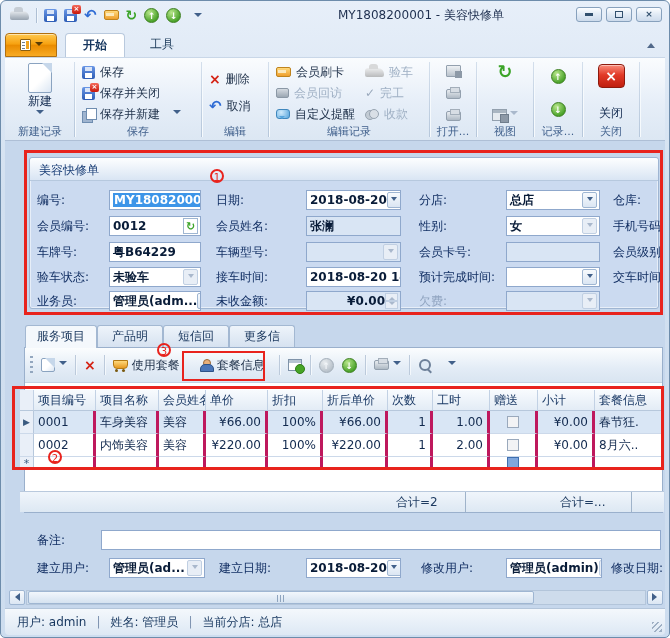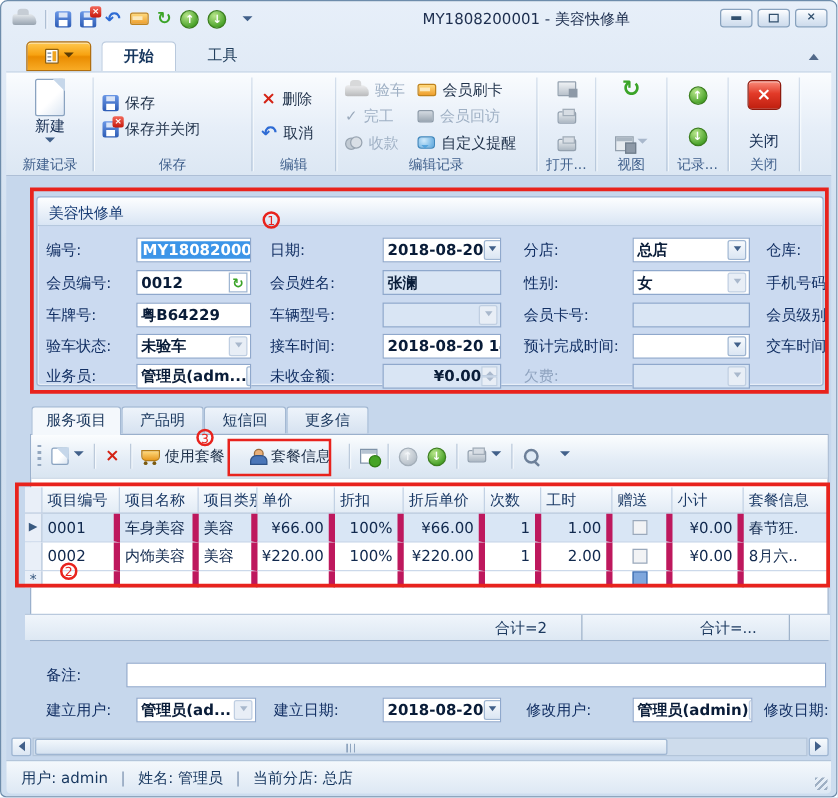--- a/index.html
+++ b/index.html
@@ -72,21 +72,21 @@
   .i-magnifier::after { content:""; position:absolute; right:0; bottom:0; width:5px; height:2px; background:#6d8099; transform:rotate(45deg); }
   .i-grid { width:11px; height:12px; background:#fff; border:1px solid #8a5f10; border-radius:1px; }
   .i-grid::before { content:""; position:absolute; left:1px; top:2px; right:5px; height:1px; background:#6f7f93; box-shadow:0 3px 0 #6f7f93, 0 6px 0 #6f7f93; }
   .i-grid::after { content:""; position:absolute; right:1px; top:1px; width:3px; bottom:1px; background:#f0a41f; }
 
   .caret-d { width:0; height:0; border:4px solid transparent; border-top:4px solid #41608a; margin-top:4px; }
   .caret-d.dis { border-top-color:#a9b8cc; }
   .caret-u { width:0; height:0; border:4px solid transparent; border-bottom:5px solid #51698a; margin-bottom:3px; }
 
   
-  .tabrow { position:absolute; left:0; top:28px; right:0; height:28px; display:flex; align-items:flex-end; padding-left:20px; }
+  .tabrow { position:absolute; left:0; top:28px; right:0; height:28px; display:flex; align-items:flex-end; padding-left:4px; }
   .app-btn { width:52px; height:24px; margin-bottom:0; border-radius:4px 4px 0 0; border:1px solid #b06f10;
              background:linear-gradient(#ffc94f,#f7a211 45%,#ea8c00 52%,#f8ab25); display:flex; align-items:center; justify-content:center; gap:4px;
              box-shadow:inset 0 1px 0 rgba(255,255,255,.55); }
   .app-btn .caret-d { border-top-color:#5a3c05; margin-top:2px; }
   .tab { height:24px; line-height:22px; padding:0 17px; margin-left:8px; color:#23405f; border-radius:4px 4px 0 0; }
   .tab.active { background:#fff; border:1px solid #b9c9dd; border-bottom:none; font-weight:bold; color:#16365e; }
   .ribbon-collapse { position:absolute; right:14px; bottom:6px; }
 
   
   .ribbon { position:absolute; left:4px; right:4px; top:56px; height:84px; display:flex; padding:1px 0 0 3px;
@@ -142,21 +142,21 @@
             background:repeating-linear-gradient(#93a7bf 0 2px, transparent 2px 5px); }
   .tbtn { display:flex; align-items:center; gap:4px; padding:3px 4px; color:#1d2f48; white-space:nowrap; }
   .tsep { width:1px; height:20px; background:#bccadb; box-shadow:1px 0 0 #f4f8fc; margin:0 4px; }
 
   
   .grid { position:absolute; left:19px; top:389px; width:644px;text-align:right; }
   .g-row { display:flex; height:23px; background:#fff; }
   .g-row.hd { height:21px; background:linear-gradient(#f8fbfe,#e2ebf5); }
   .g-row.cur { background:#d9e6f5; }
   .g-row.new { height:13px; }
-  .g-cell { border-right:5px solid #be185d; border-bottom:1px solid #ccd9ea; padding:0 4px; display:flex; align-items:center;
+  .g-cell { border-right:3px solid #be185d; border-bottom:1px solid #ccd9ea; padding:0 4px; display:flex; align-items:center;
             overflow:hidden; white-space:nowrap; flex:none; }
   .g-row.hd .g-cell { border-right:1px solid #c2d1e4; border-bottom:1px solid #b7c8dc; color:#1b3a66; }
   .g-cell.num { justify-content:flex-end; }
   .g-cell.ctr { justify-content:center; }
   .g-cell.selc { background:#e9eff8; border-right:1px solid #b7c8dc; color:#3a5a80; font-size:9px; justify-content:center; padding:0; }
   .chk { width:12px; height:12px; background:#f2f3f5; border:1px solid #9aa9bc; }
   .chk.focus { background:#7fa7dd; border-color:#3f6faf; }
   .totals { position:absolute; left:19px; top:490px; width:644px; height:21px; border-top:1px solid #b9c9dd;
             background:linear-gradient(#f0f5fb,#dde8f3); }
   .tot { position:absolute; top:0; height:20px; line-height:20px; color:#1d3a60; border-right:1px solid #9fb3ca; padding-right:4px; }
@@ -243,20 +243,25 @@
         <div class="sm">
             <span class="ic i-floppy"></span>
             <span>保存</span>
           </div>
         <div class="sm">
             <span class="ic i-floppy">
               <span class="i-badge">×</span>
             </span>
             <span>保存并关闭</span>
           </div>
+        <div class="sm">
+            <span class="ic i-pages"></span>
+            <span>保存并新建</span>
+            <span class="caret-d" style="margin:0 0 0 8px"></span>
+          </div>
       </div>
       <div class="rb-label">保存</div>
     </div>
     <div class="rb-sep"></div>
 
     <div class="rb-group" style="width:62px">
       <div class="rb-items col" style="justify-content:center; gap:6px">
         <div class="sm">
             <span class="ic i-glyph i-xred">×</span>
             <span>删除</span>
@@ -265,48 +270,48 @@
             <span class="ic i-glyph i-undo">↶</span>
             <span>取消</span>
           </div>
       </div>
       <div class="rb-label">编辑</div>
     </div>
     <div class="rb-sep"></div>
 
     <div class="rb-group" style="width:156px">
       <div class="rb-items row" style="align-items:center">
+        <div class="col">
+          <div class="sm">
+              <span class="ic i-wallet"></span>
+              <span>会员刷卡</span>
+            </div>
+          <div class="sm dis">
+              <span class="ic i-phone"></span>
+              <span>会员回访</span>
+            </div>
+          <div class="sm">
+              <span class="ic i-chat"></span>
+              <span>自定义提醒</span>
+            </div>
+        </div>
         <div class="col">
           <div class="sm dis">
               <span class="ic i-car" style="filter:grayscale(1);opacity:.7"></span>
               <span>验车</span>
             </div>
           <div class="sm dis">
               <span class="ic i-glyph i-check-dis">✓</span>
               <span>完工</span>
             </div>
           <div class="sm dis">
               <span class="ic i-coins"></span>
               <span>收款</span>
             </div>
         </div>
-        <div class="col">
-          <div class="sm">
-              <span class="ic i-wallet"></span>
-              <span>会员刷卡</span>
-            </div>
-          <div class="sm dis">
-              <span class="ic i-phone"></span>
-              <span>会员回访</span>
-            </div>
-          <div class="sm">
-              <span class="ic i-chat"></span>
-              <span>自定义提醒</span>
-            </div>
-        </div>
       </div>
       <div class="rb-label">编辑记录</div>
     </div>
     <div class="rb-sep"></div>
 
     <div class="rb-group" style="width:42px">
       <div class="rb-items stackc">
         <span class="ic i-report"></span>
         <span class="ic i-printer"></span>
         <span class="ic i-printer"></span>
@@ -510,21 +515,21 @@
     <span class="tbtn" style="margin-left:8px">
         <span class="caret-d" style="margin-top:0"></span>
       </span>
   </div>
 
   <div class="grid">
     <div class="g-row hd">
       <div class="g-cell selc" style="width:14px"></div>
       <div class="g-cell" style="width:62px">项目编号</div>
       <div class="g-cell" style="width:63px">项目名称</div>
-      <div class="g-cell" style="width:47px">项目类别</div>
+      <div class="g-cell" style="width:47px">会员姓名</div>
       <div class="g-cell" style="width:62px">单价</div>
       <div class="g-cell" style="width:55px">折扣</div>
       <div class="g-cell" style="width:65px">折后单价</div>
       <div class="g-cell" style="width:45px">次数</div>
       <div class="g-cell" style="width:57px">工时</div>
       <div class="g-cell" style="width:48px">赠送</div>
       <div class="g-cell" style="width:57px">小计</div>
       <div class="g-cell" style="width:69px;border-right:none">套餐信息</div>
     </div>
     <div class="g-row cur">

